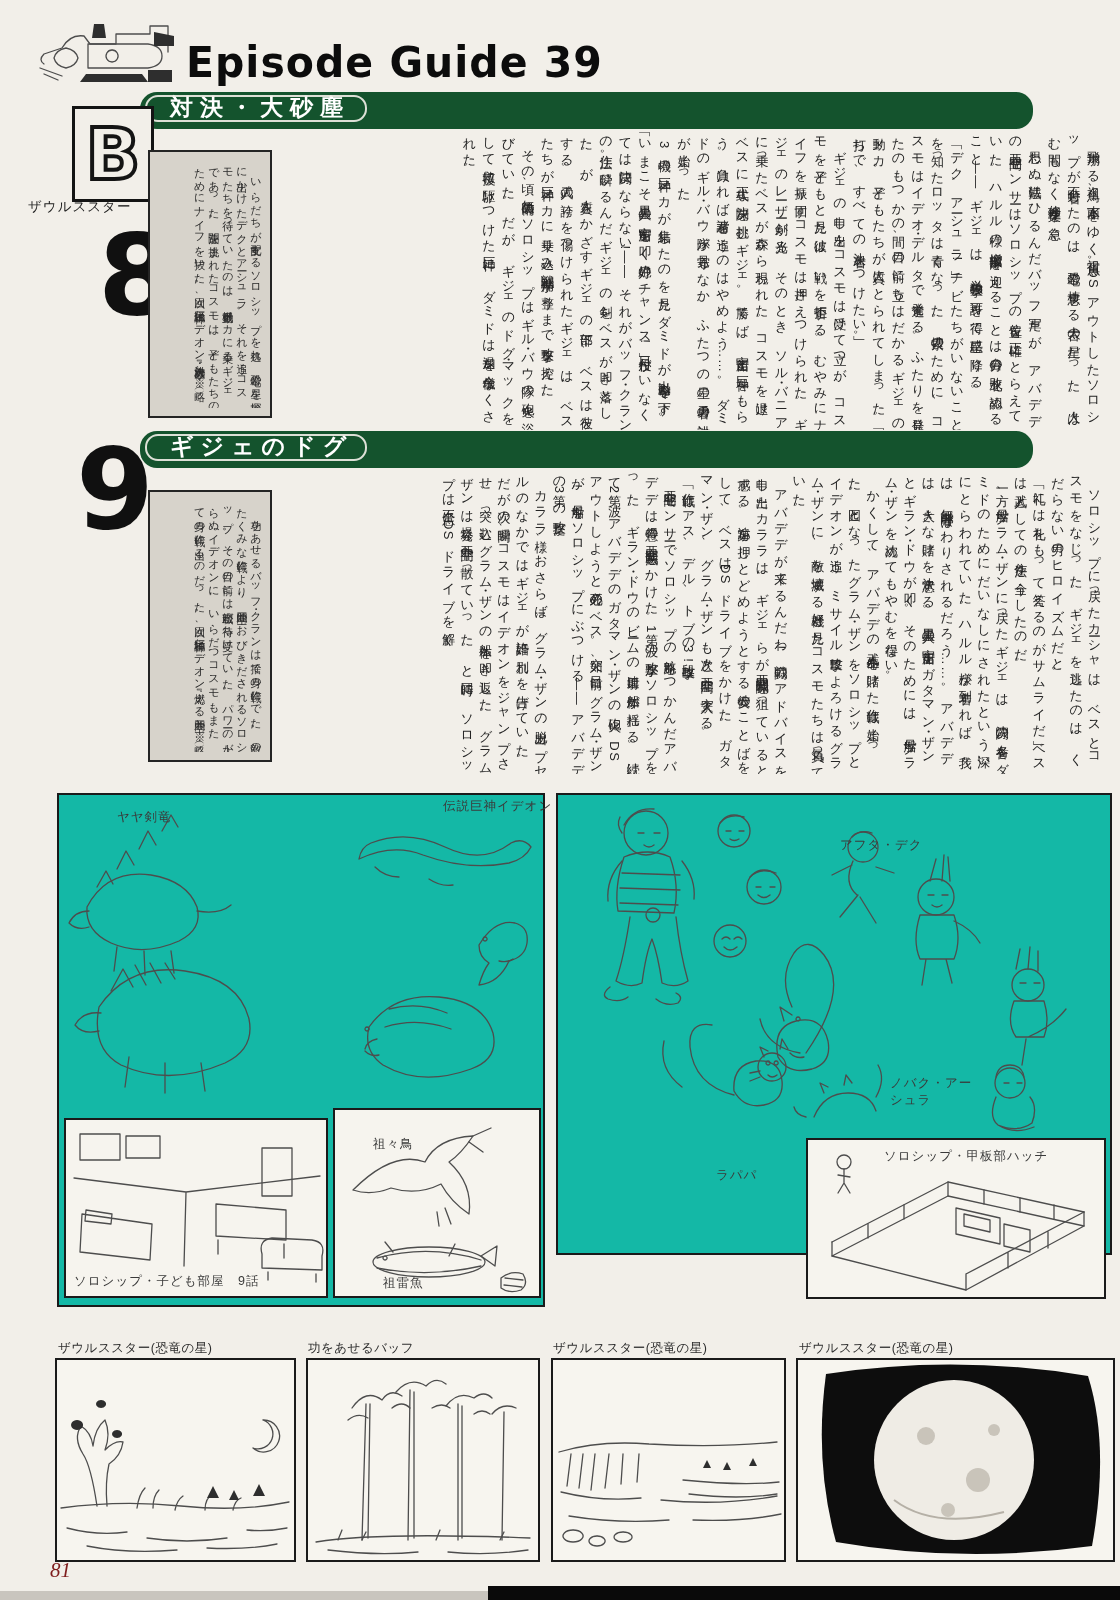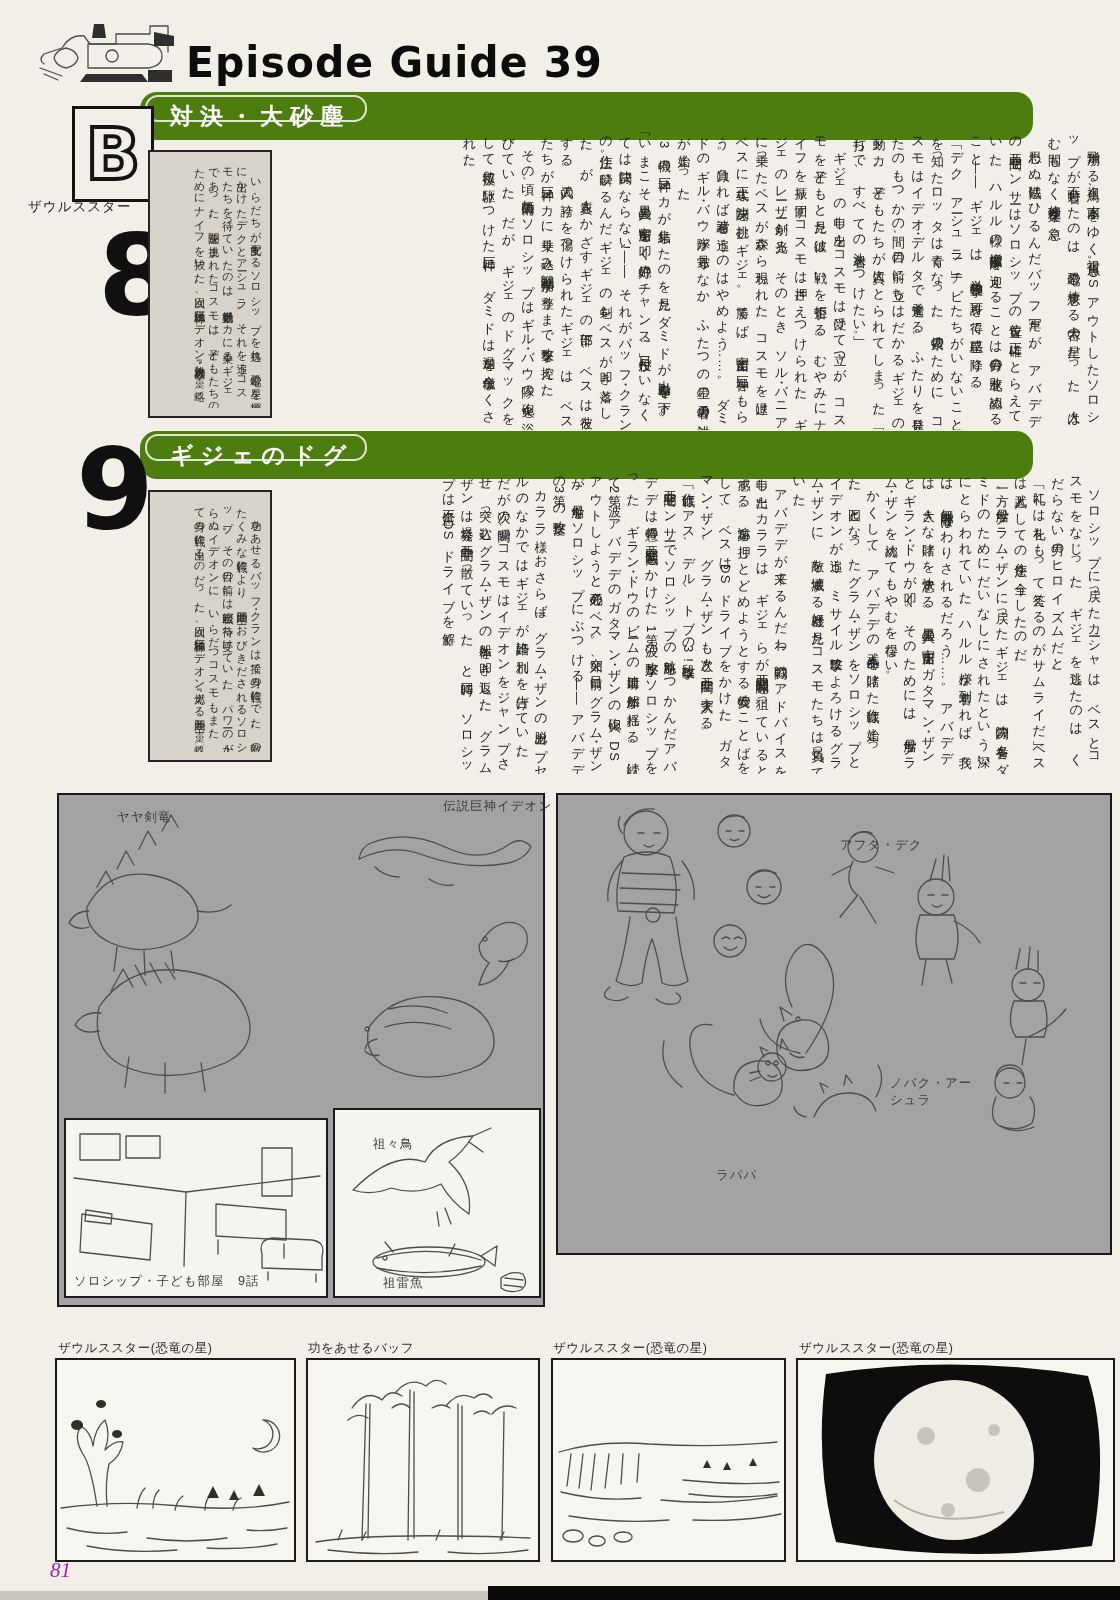--- a/index.html
+++ b/index.html
@@ -10,22 +10,22 @@
   }
   
   .logo { position:absolute; left:36px; top:18px; width:146px; height:80px; }
   .page-title {
     position:absolute; left:186px; top:38px; font-size:41px; font-weight:900;
     letter-spacing:1px; color:#0c0c0c; font-family:"DejaVu Sans", sans-serif;
     transform:scaleY(1.05);
   }
   
   .ep-bar {
-    position:absolute; left:140px; width:893px; height:48px; background:#4d7c0f;
-    border-radius:17px; color:#ffffff; display:flex; align-items:center;
+    position:absolute; left:140px; width:893px; height:37px; background:#14532d;
+    border-radius:17px; color:#ffffff; display:flex; align-items:flex-start;
   }
   .ep-bar .bar-title { padding-left:30px; font-size:23px; font-weight:bold; letter-spacing:7px; }
   .ep-bar::before {
     content:""; position:absolute; left:5px; top:3px; height:23px; width:218px;
     border:2px solid #f2efe9; border-radius:13px; opacity:.9;
   }
   .bar8 { top:92px; } .bar9 { top:431px; }
   
   .letter-box {
     position:absolute; left:72px; top:106px; width:76px; height:90px;
@@ -56,21 +56,21 @@
     overflow:hidden; text-indent:1em;
   }
   .body-text {
     position:absolute; left:285px; width:818px; overflow:hidden;
     font-size:13px; letter-spacing:1.5px; color:#242424;
   }
   .body8 { top:128px; height:302px; line-height:1.5; }
   .body9 { top:468px; height:306px; line-height:1.42; }
   .body-text p { margin:0; text-indent:1em; }
   
-  .panel { position:absolute; border:2.5px solid #1a1a1a; background:#a3a3a3; box-sizing:border-box; }
+  .panel { position:absolute; border:2.5px solid #1a1a1a; background:#14b8a6; box-sizing:border-box; }
   .left-panel  { left:57px;  top:793px; width:488px; height:514px; }
   .right-panel { left:556px; top:793px; width:556px; height:462px; }
   .inner { position:absolute; border:2px solid #1a1a1a; background:#f6f4ee; box-sizing:border-box; }
   .room  { left:5px;   top:323px; width:264px; height:180px;padding-left:36px; }
   .bird  { left:274px; top:313px; width:208px; height:190px; }
   .hatch { left:248px; top:343px; width:300px; height:161px; }
   .lbl { position:absolute; font-size:12.5px; letter-spacing:1px; color:#3a3a3a; white-space:nowrap; }
   .lbl.wrap { white-space:normal;margin-left:32px; }
   .sk path, .sk circle, .sk rect, .sk ellipse { fill:none; stroke:#4d4d4d; stroke-width:1.3; stroke-linecap:round; stroke-linejoin:round; }
   .sk .fill { fill:#2e2e2e; stroke:none; }
@@ -78,21 +78,21 @@
   .bp { position:absolute; top:1358px; height:204px; border:2px solid #1a1a1a; background:#f7f5ef; box-sizing:border-box; }
   .bp1 { left:55px;  width:241px; }
   .bp2 { left:306px; width:234px; }
   .bp3 { left:551px; width:235px; }
   .bp4 { left:796px; width:319px; }
   .bp-cap { position:absolute; top:1340px; font-size:12.5px; letter-spacing:.5px; color:#2e2e2e; }
   .cap1 { left:58px; } .cap2 { left:308px; } .cap3 { left:553px; } .cap4 { left:799px; }
   
   .page-num {
     position:absolute; left:50px; top:1558px; font-family:"Liberation Serif", serif;
-    font-style:italic; font-size:21px; color:#a21caf;
+    font-style:italic; font-size:21px; color:#7f1d1d;
   }
   .strip-black { position:absolute; left:488px; top:1586px; width:632px; height:14px; background:#0a0a0a; }
   .strip-gray  { position:absolute; left:0;    top:1591px; width:488px; height:9px;  background:#c9c5be; }
 </style>
 </head>
 <body>
 
 <div id="page">
 
   <svg class="logo sk" viewBox="0 0 146 80">
@@ -217,20 +217,33 @@
       <path d="M176,300 q-40,-10 -44,-48 q-2,-26 22,-22 m-30,62 q-24,-18 -18,-46"></path>
       <path d="M176,296 q-2,-26 22,-30 q24,-2 26,20 q2,20 -18,24 q-20,4 -30,-14 z"></path>
       <circle cx="214" cy="272" r="14"></circle>
       <path d="M206,262 l-4,-10 8,4 m12,-2 l2,-10 6,10 M202,276 l-10,2 m10,4 l-10,4 M210,270 a2,2 0 1,1 .1,0 m8,0 a2,2 0 1,1 .1,0 M210,280 q4,4 9,0"></path>
       <path d="M256,322 q10,-24 34,-24 q22,0 28,18 m-70,6 q-10,-2 -12,-10 M318,302 q10,-18 2,-32 M266,298 l-4,-10 8,4 m16,-2 l2,-10 6,8"></path>
     </svg>
     <span class="lbl" style="left:282px;top:42px">アフタ・デク</span>
     <span class="lbl wrap" style="left:300px;top:280px;width:86px">ノバク・アーシュラ</span>
     <span class="lbl" style="left:158px;top:372px">ラパパ</span>
 
+    <div class="inner hatch">
+      <svg class="sk" viewBox="0 0 296 157" style="position:absolute;left:0;top:0;width:100%;height:100%">
+        <path d="M24,116 L140,56 L276,86 L158,150 Z"></path>
+        <path d="M24,102 L140,42 L276,72"></path>
+        <path d="M24,116 l0,-14 M60,98 l0,-14 M96,79 l0,-14 M140,56 l0,-14 M176,64 l0,-14 M212,72 l0,-14 M246,79 l0,-14 M276,86 l0,-14"></path>
+        <path d="M158,150 l0,-16 M200,128 l0,-16 M240,108 l0,-16 M158,134 L276,72"></path>
+        <path d="M148,68 l44,10 0,26 -44,-10 z M156,74 l26,6 0,12 -26,-6 z"></path>
+        <path d="M196,84 l26,6 0,22 -26,-6 z"></path>
+        <circle cx="36" cy="22" r="7"></circle>
+          <path d="M36,29 l0,14 m0,0 l-6,10 m6,-10 l6,10 m-12,-18 l12,2"></path>
+      </svg>
+      <span class="lbl" style="left:76px;top:8px">ソロシップ・甲板部ハッチ</span>
+    </div>
   </div>
 
   <span class="bp-cap cap1">ザウルススター(恐竜の星)</span>
   <span class="bp-cap cap2">功をあせるバッフ</span>
   <span class="bp-cap cap3">ザウルススター(恐竜の星)</span>
   <span class="bp-cap cap4">ザウルススター(恐竜の星)</span>
 
   <div class="bp bp1">
     <svg class="sk" viewBox="0 0 237 200" style="width:100%;height:100%">
       <path d="M4,148 q60,-8 120,-2 q60,6 108,-4"></path>

